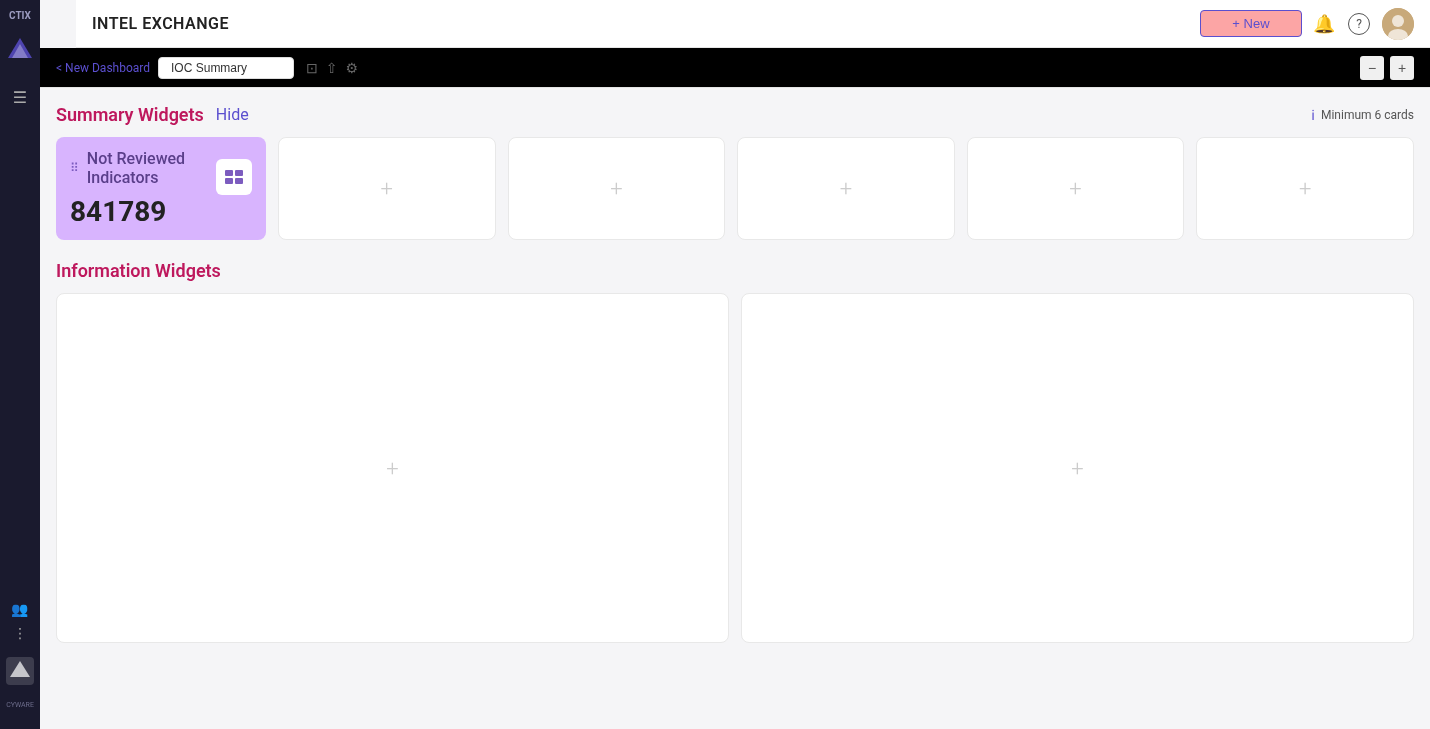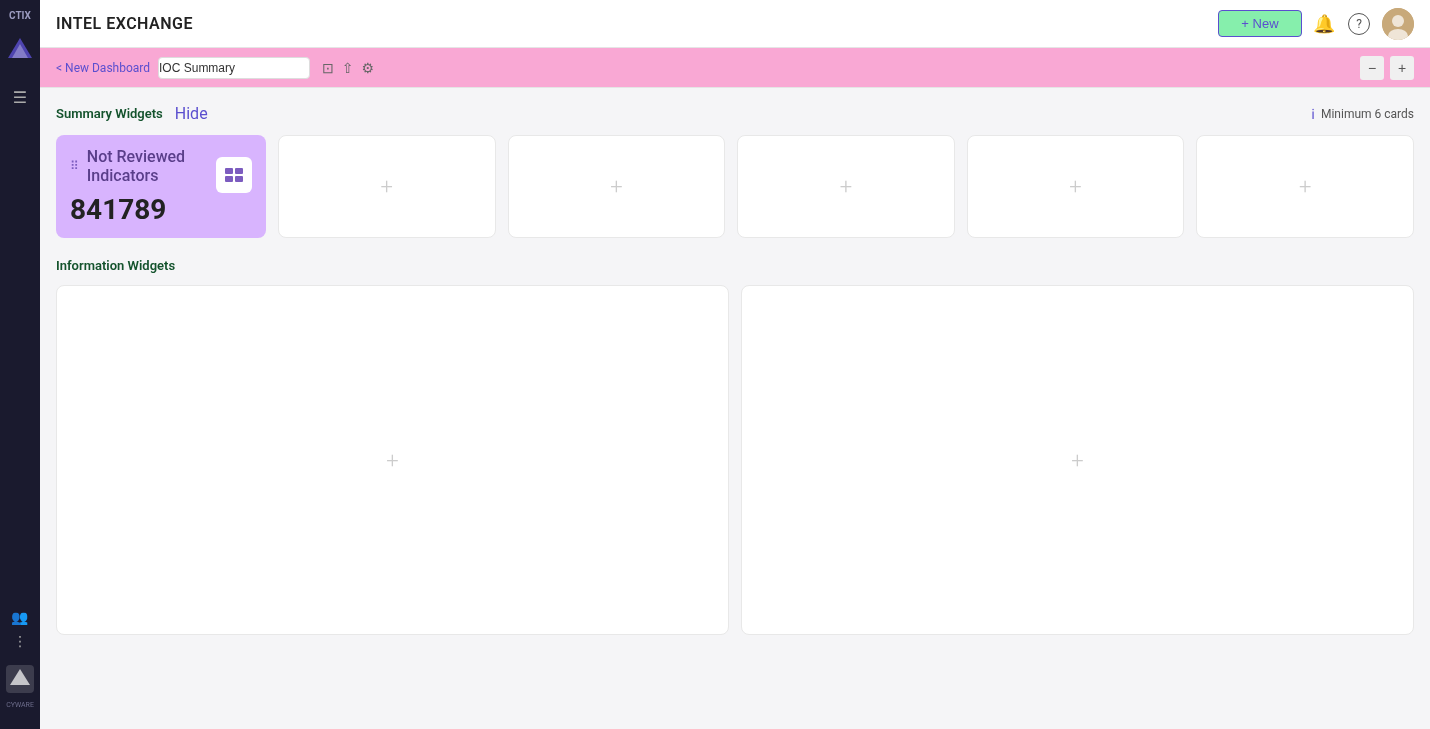--- a/index.html
+++ b/index.html
@@ -35,42 +35,43 @@
 
     
     .topbar {
       background: #fff;
       height: 48px;
       display: flex;
       align-items: center;
       padding: 0 16px;
       border-bottom: 1px solid #e5e5e5;
       justify-content: space-between;
+      margin-left: 36px;
     }
     .topbar-left {
       display: flex;
       align-items: center;
       gap: 12px;
     }
     .topbar-title {
       font-size: 16px;
       font-weight: 600;
       color: #222;
       letter-spacing: 0.5px;
     }
     .topbar-right {
       display: flex;
       align-items: center;
       gap: 12px;
     }
     .new-btn {
-      background: #86efac;
+      background: #fca5a5;
       border: 1.5px solid #5b4fcf;
       color: #5b4fcf;
-      padding: 5px 22px;
+      padding: 5px 31px;
       border-radius: 4px;
       cursor: pointer;
       font-size: 13px;
       font-weight: 500;
       display: flex; align-items: center; gap: 4px;
     }
     .topbar-icon {
       color: #555;
       font-size: 18px;
       cursor: pointer;
@@ -80,42 +81,42 @@
       height: 32px;
       border-radius: 50%;
       background: #c8a97a;
       overflow: hidden;
       display: flex; align-items: center; justify-content: center;
       font-size: 14px;
     }
 
     
     .subnav {
-      background: #f9a8d4;
+      background: #000000;
       height: 40px;
       display: flex;
       align-items: center;
       padding: 0 16px;
       border-bottom: 1px solid #e5e5e5;
       gap: 8px;
     }
     .back-link {
       color: #5b4fcf;
       font-size: 12px;
       cursor: pointer;
       display: flex; align-items: center; gap: 4px;
     }
     .subnav-input {
       border: 1px solid #ddd;
       border-radius: 4px;
-      padding: 3px 0;
+      padding: 3px 12px;
       font-size: 12px;
       color: #333;
       outline: none;
-      width: 152px;
+      width: 136px;
     }
     .subnav-icons {
       display: flex;
       align-items: center;
       gap: 8px;
       margin-left: 4px;
     }
     .subnav-icon-btn {
       color: #666;
       font-size: 14px;
@@ -150,23 +151,23 @@
     .section-header {
       display: flex;
       align-items: center;
       justify-content: space-between;
       margin-bottom: 12px;
     }
     .section-header-left {
       display: flex; align-items: center; gap: 12px;
     }
     .section-label {
-      font-size: 13px;
+      font-size: 18px;
       font-weight: 600;
-      color: #14532d;
+      color: #be185d;
     }
     .hide-link {
       font-size: 16px;
       color: #5b4fcf;
       cursor: pointer;
     }
     .section-header-right {
       display: flex; align-items: center; gap: 6px;
       font-size: 12px;
       color: #555;
@@ -288,21 +289,21 @@
   <div style="color:#aaa;font-size:16px;margin:8px 0;cursor:pointer;">☰</div>
   <div class="sidebar-bottom">
     <div style="color:#aaa;font-size:14px;cursor:pointer;">👥</div>
     <div style="color:#aaa;font-size:14px;cursor:pointer;">⋮</div>
     <div style="width:28px;height:28px;margin-top:8px;">
       <svg viewBox="0 0 28 28" fill="none">
         <rect width="28" height="28" rx="4" fill="#fff" opacity="0.15"></rect>
         <polygon points="14,4 24,20 4,20" fill="#fff" opacity="0.7"></polygon>
       </svg>
     </div>
-    <div style="color:#6c6c8a;font-size:7px;text-align:center;">CYWARE</div>
+    <div style="color:#6c6c8a;font-size:7px;text-align:center;margin-top:8px;">CYWARE</div>
   </div>
 </div>
 
 <div class="main">
 
   <div class="topbar">
     <div class="topbar-left">
       <span class="topbar-title">INTEL EXCHANGE</span>
     </div>
     <div class="topbar-right">

